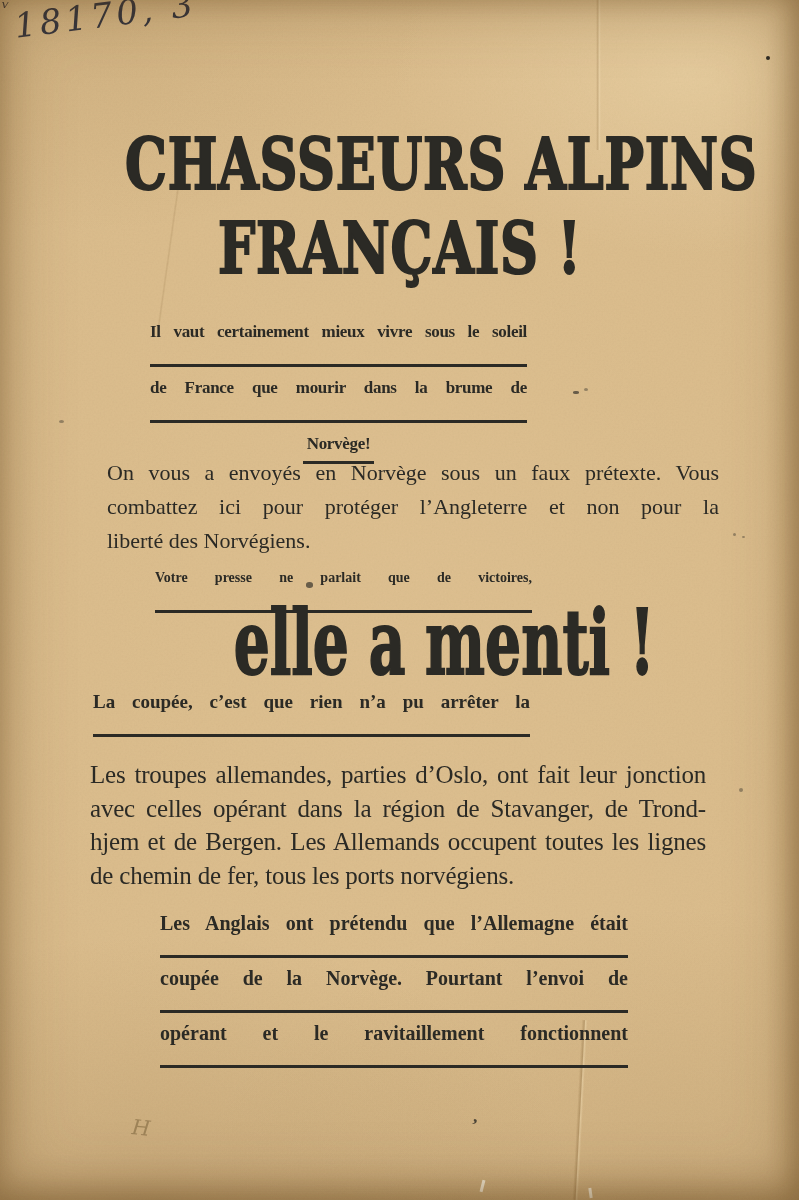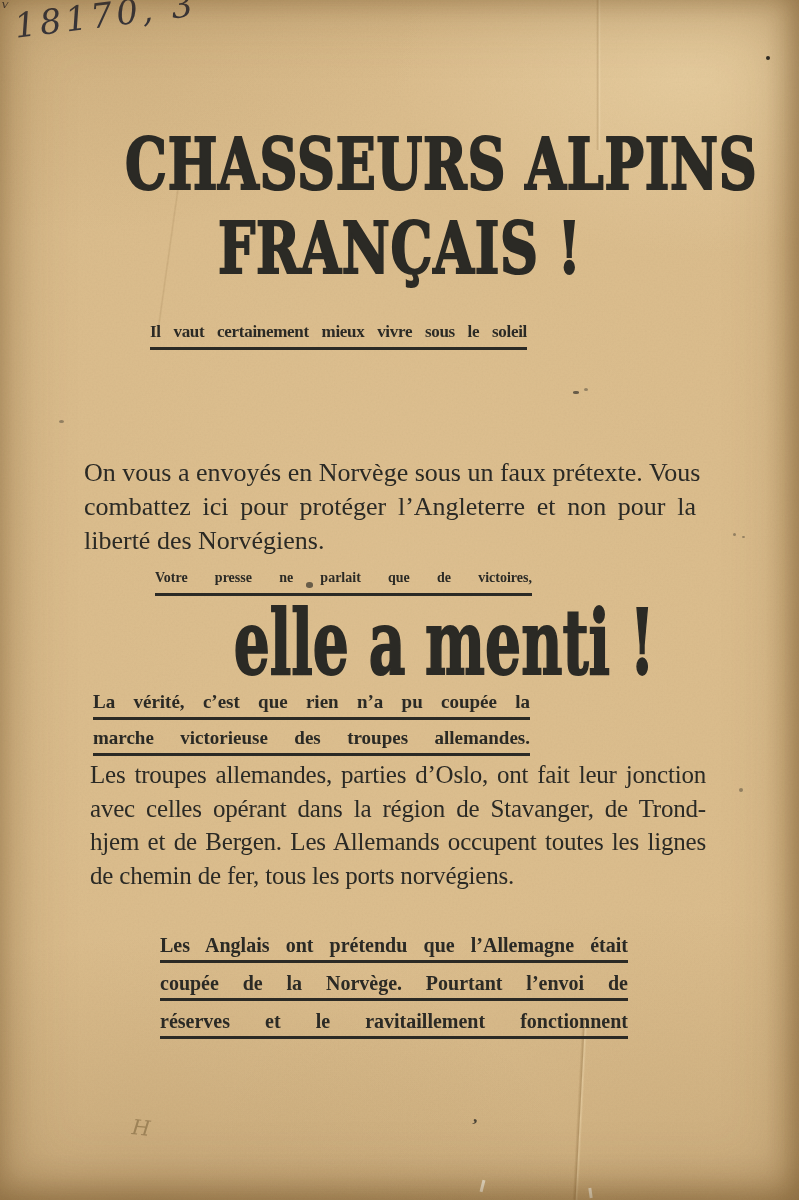--- a/index.html
+++ b/index.html
@@ -78,59 +78,59 @@
     transform-origin: 50% 50%;
     white-space: nowrap;
   }
   .title-1 { top: 126px; padding-left: 14px; }
   .title-2 { top: 210px; }
 
   
   .uline {
     display: block;
     border-bottom: 3px solid var(--ink);
-    padding-bottom: 4px;
+    padding-bottom: 21px;
     margin-bottom: 9px;
     font-weight: bold;
     text-align: justify;
     text-align-last: justify;
     white-space: nowrap;
     overflow: visible;
   }
   .center-line { text-align: center; text-align-last: center; border-bottom: none; padding-bottom: 0; }
   .center-line > span { display: inline-block; border-bottom: 3px solid var(--ink); padding: 0 4px 6px 4px; }
 
   .slogan-block { position: absolute; left: 150px; top: 320px; width: 377px; font-size: 17px; line-height: 23px; letter-spacing: -0.3px; }
 
   .para { position: absolute; text-align: justify; }
   .para .pline { display: block; text-align: justify; text-align-last: justify; white-space: nowrap; }
   .para .pline.last { text-align-last: left; }
 
-  .para-intro { left: 84px; top: 456px; width: 612px; font-size: 26px; line-height: 34px; }
+  .para-intro { left: 107px; top: 456px; width: 612px; font-size: 22px; line-height: 34px; }
   .para-situation { left: 90px; top: 758px; width: 616px; font-size: 25px; line-height: 33.5px; letter-spacing: -0.2px; }
 
   .press-claim { position: absolute; left: 155px; top: 566px; width: 377px; font-size: 14px; line-height: 23px; }
 
   .lie-headline { position: absolute; left: 110px; top: 596px; width: 522px; text-align: left; }
   .lie-headline > span {
     display: inline-block;
     font-family: "DejaVu Serif", "Liberation Serif", serif;
     font-weight: bold;
     font-size: 90px;
     line-height: 92px;
     -webkit-text-stroke: 2px var(--ink);
     transform: scaleX(.63);
     transform-origin: 50% 50%;
     white-space: nowrap;
   }
 
   .truth-block { position: absolute; left: 93px; top: 690px; width: 437px; font-size: 19px; line-height: 23px; margin: 0; }
   .truth-block .uline { margin-bottom: 6px; }
 
-  .claim-block { position: absolute; left: 160px; top: 934px; width: 468px; font-size: 20px; line-height: 22px; }
+  .claim-block { position: absolute; left: 160px; top: 912px; width: 468px; font-size: 20px; line-height: 22px; }
 
   
   .speck { position: absolute; background: var(--ink); border-radius: 50%; pointer-events: none; }
   .speck.soft { opacity: .65; }
   .speck.faint { opacity: .4; }
   .white-scratch { position: absolute; background: rgba(250,244,228,.9); pointer-events: none; }
   .pencil-mark {
     position: absolute; left: 132px; top: 1116px;
     font-family: "DejaVu Serif", serif; font-style: italic;
     font-size: 21px; color: var(--pencil);
@@ -164,52 +164,53 @@
 
   <div class="title-line title-1">
     <span>CHASSEURS ALPINS</span>
   </div>
   <div class="title-line title-2">
     <span>FRANÇAIS !</span>
   </div>
 
   <div class="slogan-block">
     <span class="uline">Il vaut certainement mieux vivre sous le soleil</span>
+    <span class="uline">de France que mourir dans la brume de</span>
+    <span class="uline center-line"><span>Norvège!</span></span>
   </div>
 
   <div class="para para-intro">
     <span class="pline">On vous a envoyés en Norvège sous un faux prétexte.  Vous</span>
     <span class="pline">combattez ici pour protéger l’Angleterre et non pour la</span>
     <span class="pline last">liberté des Norvégiens.</span>
   </div>
 
   <div class="press-claim">
     <span class="uline">Votre presse ne parlait que de victoires,</span>
   </div>
 
   <div class="lie-headline">
     <span>elle a menti !</span>
   </div>
 
   <div class="truth-block">
-    <span class="uline">La vérité, c’est que rien n’a pu coupée la</span>
-    <span class="uline">marche victorieuse des troupes allemandes.</span>
+    <span class="uline">La coupée, c’est que rien n’a pu arrêter la</span>
   </div>
 
   <div class="para para-situation">
     <span class="pline">Les troupes allemandes, parties d’Oslo, ont fait leur jonction</span>
     <span class="pline">avec celles opérant dans la région de Stavanger, de Trond-</span>
     <span class="pline">hjem et de Bergen.  Les Allemands occupent toutes les lignes</span>
     <span class="pline last">de chemin de fer, tous les ports norvégiens.</span>
   </div>
 
   <div class="claim-block">
     <span class="uline">Les Anglais ont prétendu que l’Allemagne était</span>
     <span class="uline">coupée de la Norvège.  Pourtant l’envoi de</span>
-    <span class="uline">réserves et le ravitaillement fonctionnent</span>
+    <span class="uline">opérant et le ravitaillement fonctionnent</span>
   </div>
 
   <div class="speck" style="left:766px; top:56px; width:4px; height:4px;"></div>
   <div class="speck soft" style="left:573px; top:391px; width:6px; height:3px; border-radius:40%;"></div>
   <div class="speck faint" style="left:584px; top:388px; width:4px; height:3px;"></div>
   <div class="speck faint" style="left:59px; top:420px; width:5px; height:3px;"></div>
   <div class="speck soft" style="left:306px; top:582px; width:7px; height:6px; border-radius:45%;"></div>
   <div class="speck faint" style="left:733px; top:533px; width:3px; height:3px;"></div>
   <div class="speck faint" style="left:742px; top:536px; width:3px; height:2px;"></div>
   <div class="speck faint" style="left:739px; top:788px; width:4px; height:4px;"></div>

